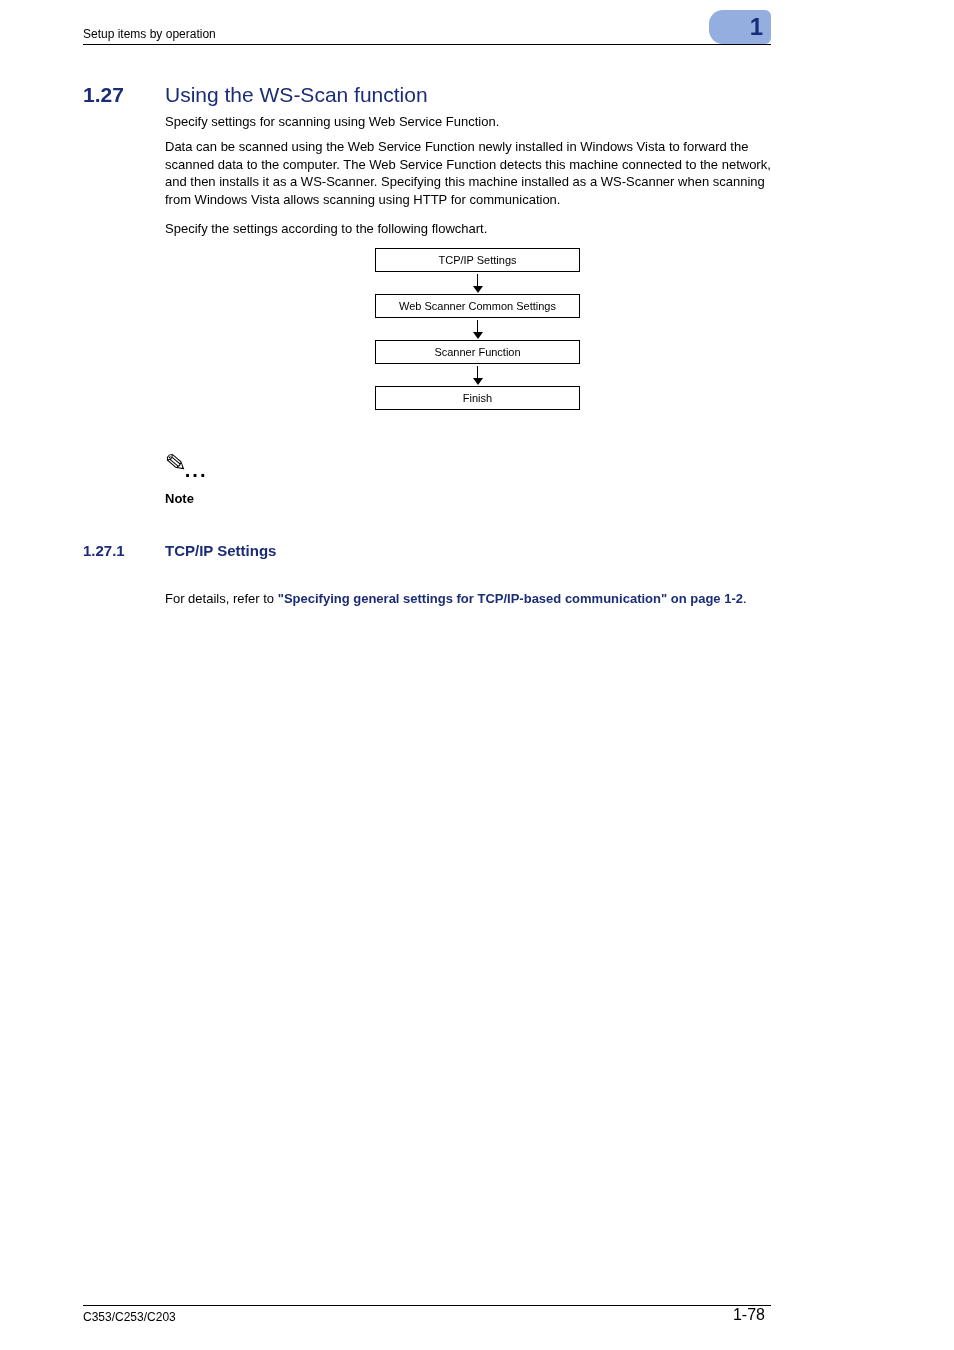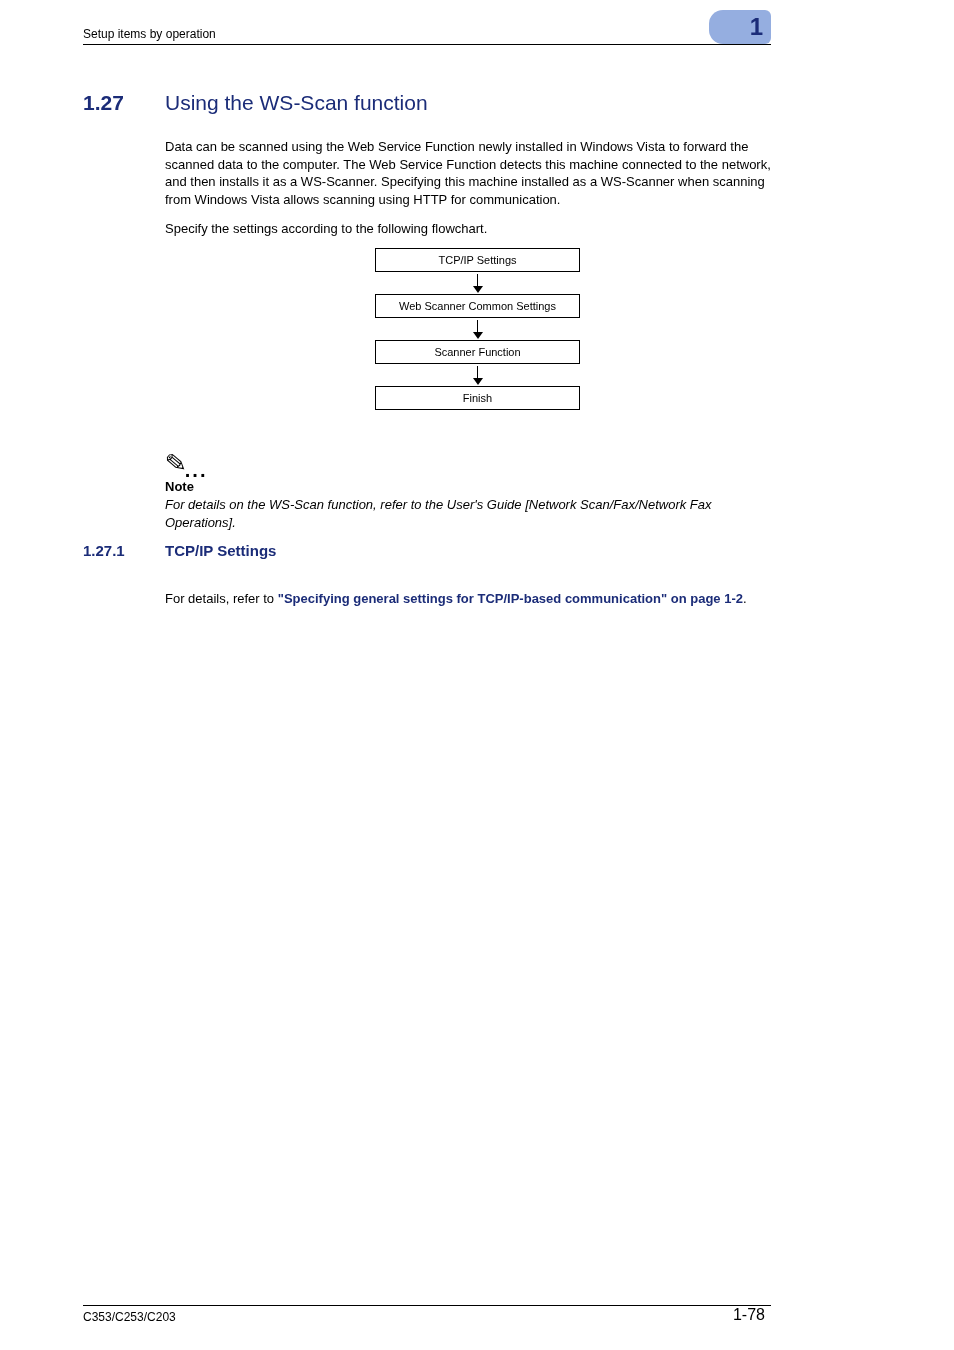--- a/index.html
+++ b/index.html
@@ -56,21 +56,20 @@
     font-family: Arial, Helvetica, sans-serif;
   }
   
   .sec-title {
     position: absolute;
     top: 83px;
     left: 83px;
     right: 83px;
     display: flex;
     align-items: baseline;
-    margin-top: 8px;
   }
   .sec-num {
     color: #1b2c78;
     font-weight: bold;
     font-size: 21px;
     width: 82px;
     flex: none;
   }
   .sec-text {
     color: #1b2c78;
@@ -140,21 +139,21 @@
   .note-dots {
     font-size: 20px;
     font-weight: bold;
     position: relative;
     top: 5px;
     letter-spacing: 2px;
     margin-left: -2px;
   }
   .note-label {
     font-weight: bold;
-    margin-top: 2px;
+    margin-top: 14px;
     font-size: 13px;
   }
   .note-text {
     font-style: italic;
     font-size: 13px;
     line-height: 1.35;
     margin-top: 2px;
   }
   
   .subsec-title {
@@ -210,20 +209,21 @@
   <div class="header-tab">
     <span>1</span>
   </div>
   <div class="header-rule"></div>
 
   <div class="sec-title">
     <div class="sec-num">1.27</div>
     <div class="sec-text">Using the WS-Scan function</div>
   </div>
 
+  <div class="body-block p1">Specify settings for scanning using Web Service Function.</div>
   <div class="body-block p2">Data can be scanned using the Web Service Function newly installed in Windows Vista to forward the scanned data to the computer. The Web Service Function detects this machine connected to the network, and then installs it as a WS-Scanner. Specifying this machine installed as a WS-Scanner when scanning from Windows Vista allows scanning using HTTP for communication.</div>
   <div class="body-block p3">Specify the settings according to the following flowchart.</div>
 
   <div class="flowchart">
     <div class="fc-box">TCP/IP Settings</div>
     <div class="fc-arrow">
         <div class="fc-arrow-line"></div>
         <div class="fc-arrow-head"></div>
       </div>
     <div class="fc-box">Web Scanner Common Settings</div>
@@ -237,21 +237,20 @@
         <div class="fc-arrow-head"></div>
       </div>
     <div class="fc-box">Finish</div>
   </div>
 
   <div class="note-block">
     <div>
       <span class="note-icon">✎</span><span class="note-dots">...</span>
     </div>
     <div class="note-label">Note</div>
-    <div class="note-text">For details on the WS-Scan function, refer to the User's Guide [Network Scan/Fax/Network Fax Operations].</div>
   </div>
 
   <div class="subsec-title">
     <div class="subsec-num">1.27.1</div>
     <div class="subsec-text">TCP/IP Settings</div>
   </div>
   <div class="body-block p5">
     <span>For details, refer to </span><span class="link">"Specifying general settings for TCP/IP-based communication" on page 1-2</span><span>.</span>
   </div>
 

